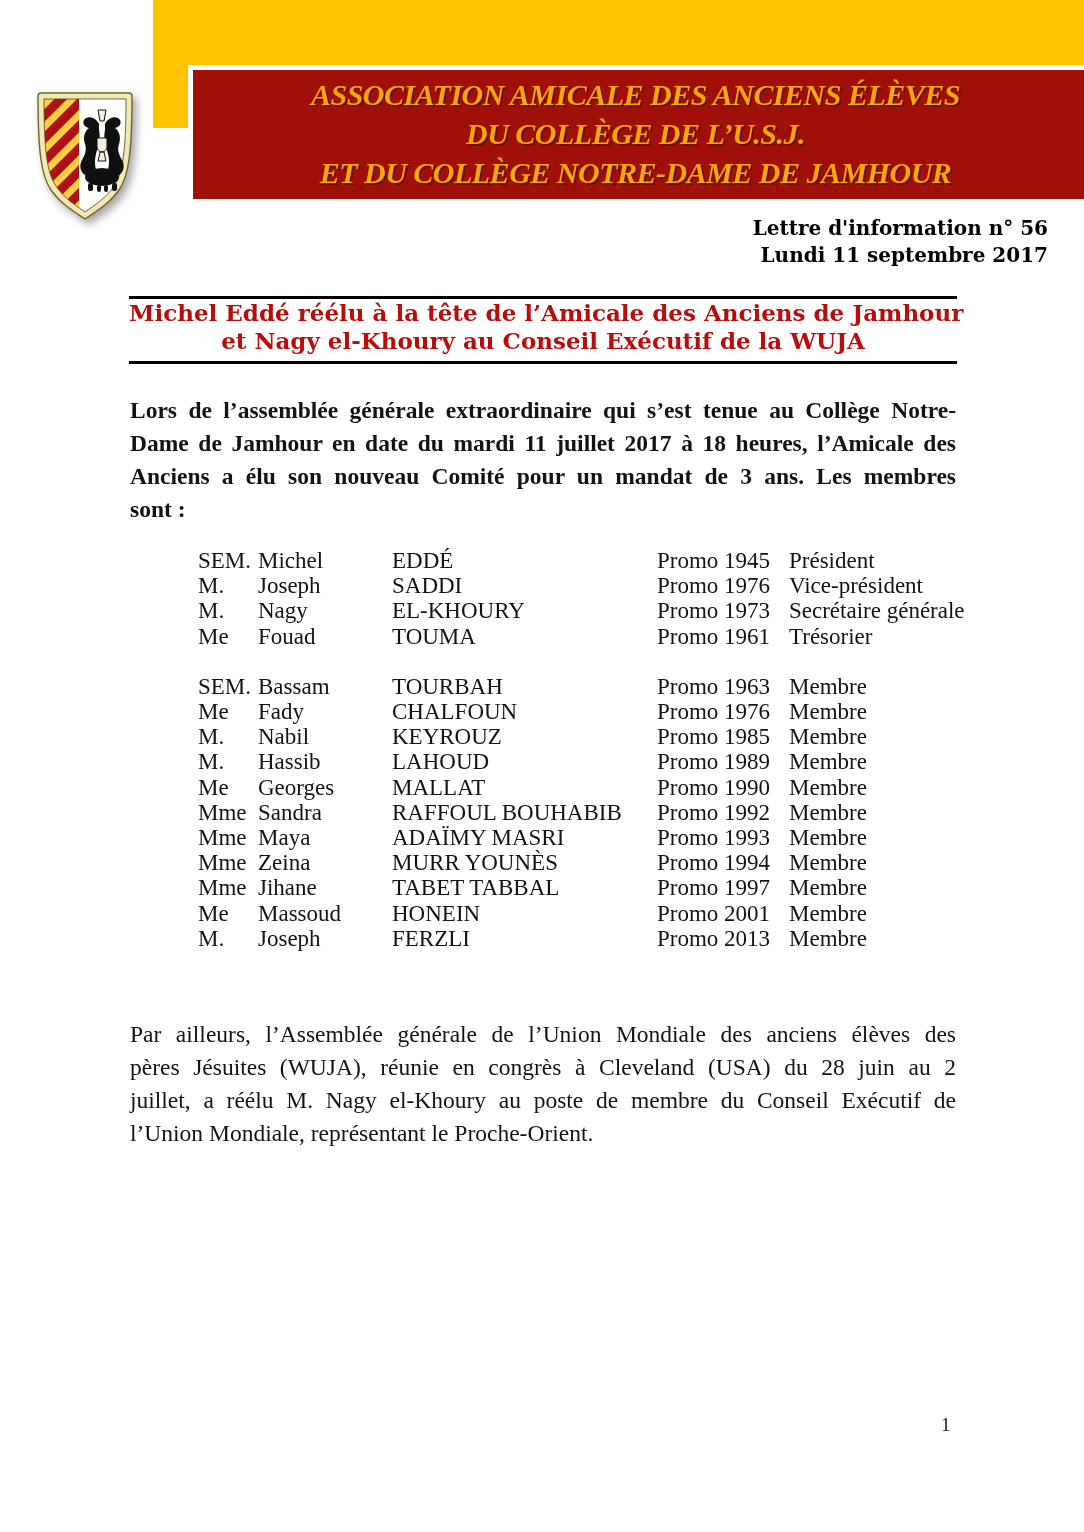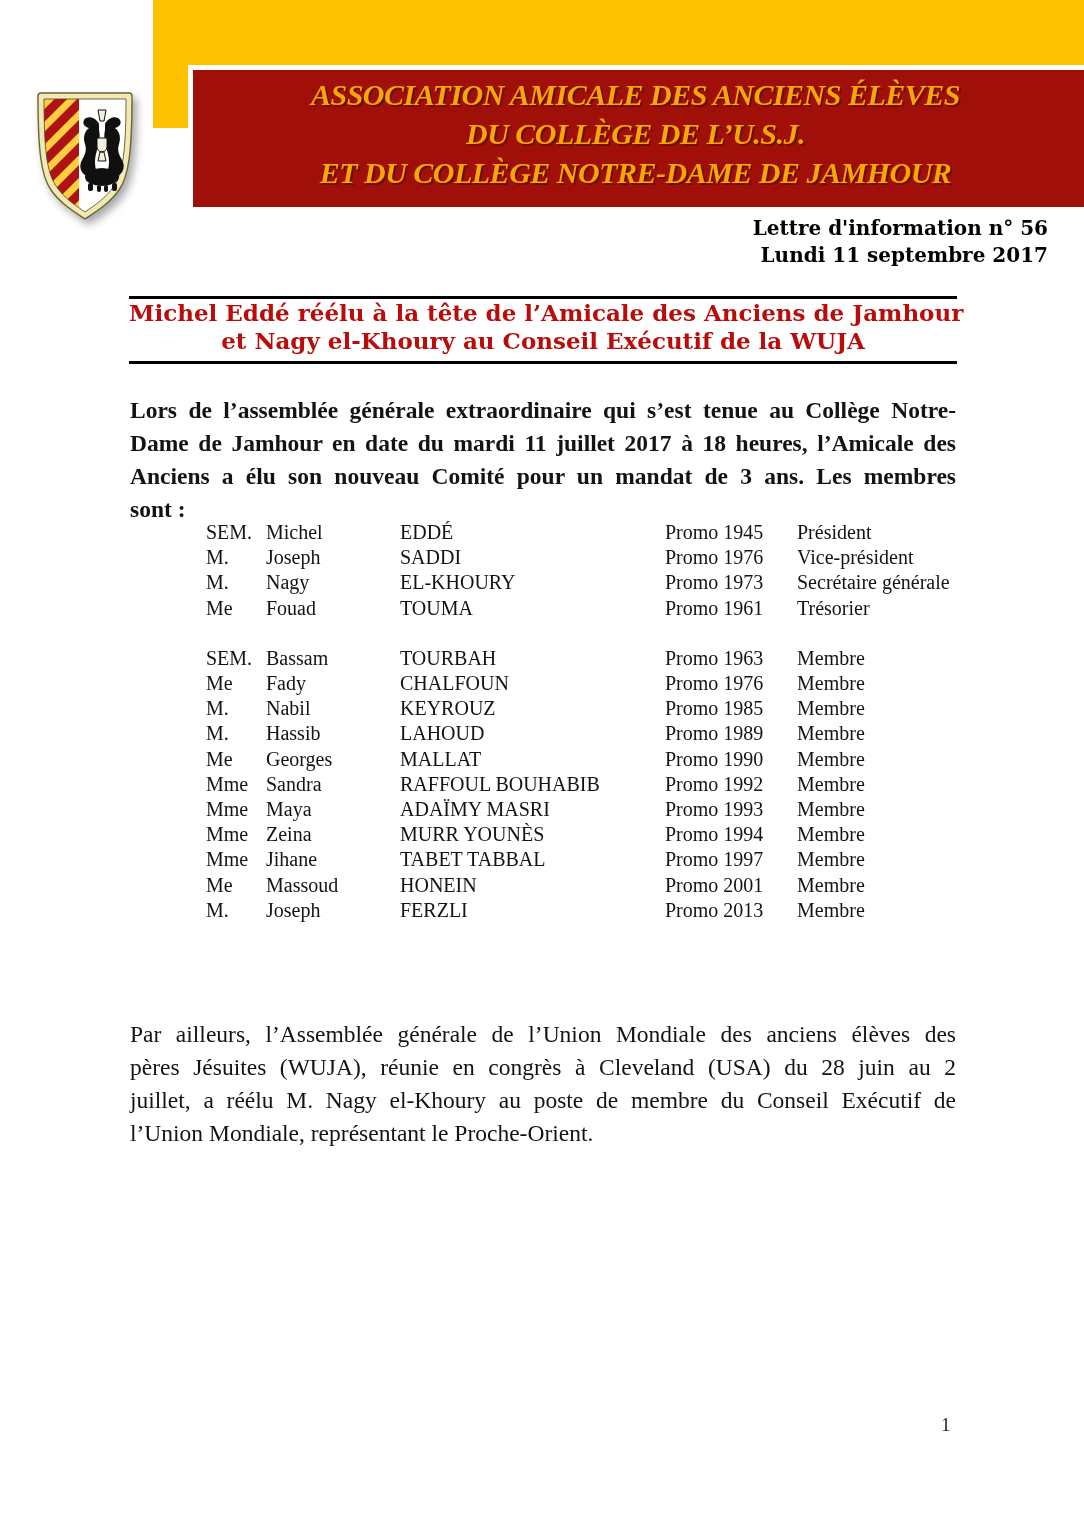--- a/index.html
+++ b/index.html
@@ -19,21 +19,21 @@
     background:#FEC200;
   }
   .banner-frame{
     position:absolute; left:188px; top:65px; right:0;
     background:#ffffff;
     padding:5px 0 0 5px;
   }
   .banner{
     background:#A01009;
     text-align:center;
-    padding:5px 6px 15px 0;
+    padding:5px 6px 7px 0;
   }
   .banner-line{
     font-family:"Liberation Serif", serif;
     font-style:italic; font-weight:bold;
     font-size:30px; line-height:39px;
     color:#F5A70A;
     letter-spacing:-0.5px;
     text-shadow:2px 2px 0 rgba(70,12,4,0.55);
     white-space:nowrap;
   }
@@ -78,22 +78,22 @@
   }
   .para .pline.last{
     text-align:left;
     text-align-last:left;
   }
   #intro-paragraph{ top:394px;font-weight:bold; }
   #closing-paragraph{ top:1018px; }
 
   
   .committee{
-    position:absolute; left:198px; top:520px; width:790px;
-    font-size:20px; line-height:25.2px;margin-left:8px;
+    position:absolute; left:198px; top:548px; width:790px;
+    font-size:23px; line-height:25.2px;
   }
   .member-row{ display:flex; }
   .c-title{ width:60px; }
   .c-first{ width:134px; }
   .c-last{ width:265px; }
   .c-promo{ width:132px; }
   .c-role{ flex:1; }
   .row-gap{ height:25px; }
 
   

